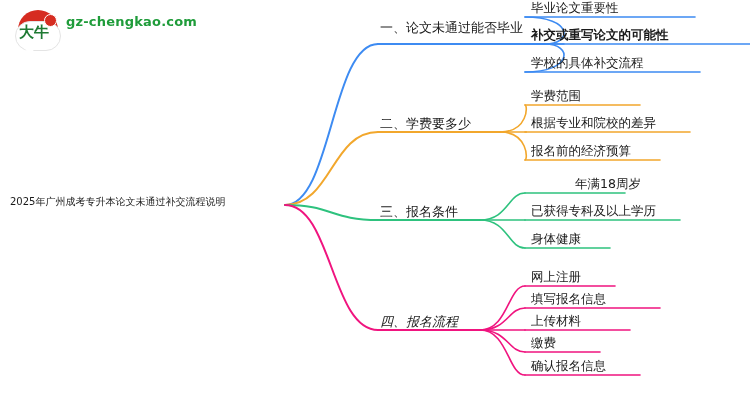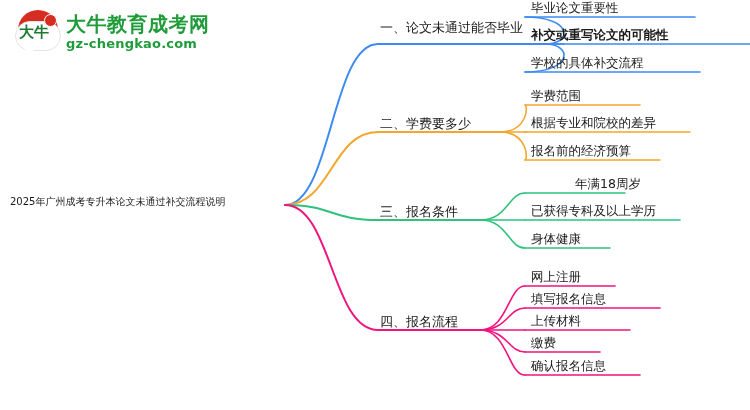--- a/index.html
+++ b/index.html
@@ -140,21 +140,20 @@
 
 <div id="logo">
   <div id="logo-mark">
     <div class="logo-dome"></div>
     <div class="logo-bubble"></div>
     <div class="logo-ch logo-ch-1">大</div>
     <div class="logo-ch logo-ch-2">牛</div>
     <div class="logo-dot"></div>
   </div>
   <div id="logo-text">
-    <div id="logo-title">大牛教育成考网</div>
     <div id="logo-url">gz-chengkao.com</div>
   </div>
 </div>
 
 <svg id="map-svg" viewBox="0 0 750 410" xmlns="http://www.w3.org/2000/svg">
     <path d="M 285 205 C 331.5 205, 331.5 44, 378 44" stroke="#3d8bf2" stroke-width="2" fill="none" stroke-linecap="round"></path>
     <path d="M 378 44 L 545 44" stroke="#3d8bf2" stroke-width="2" fill="none" stroke-linecap="round"></path>
     <path d="M 545 44 C 573 44, 573 17, 525 17" stroke="#3d8bf2" stroke-width="1.6" fill="none" stroke-linecap="round"></path>
     <path d="M 525 17 L 695 17" stroke="#3d8bf2" stroke-width="1.6" fill="none" stroke-linecap="round"></path>
     <path d="M 545 44 C 573 44, 573 44, 525 44" stroke="#3d8bf2" stroke-width="1.6" fill="none" stroke-linecap="round"></path>
@@ -198,19 +197,19 @@
     <div class="node-label l2-label" style="left: 531px; top: 29px; font-weight: bold;">补交或重写论文的可能性</div>
     <div class="node-label l2-label" style="left: 531px; top: 57px;">学校的具体补交流程</div>
     <div class="node-label l1-label" style="left: 380px; top: 117px;">二、学费要多少</div>
     <div class="node-label l2-label" style="left: 531px; top: 90px;">学费范围</div>
     <div class="node-label l2-label" style="left: 531px; top: 117px;">根据专业和院校的差异</div>
     <div class="node-label l2-label" style="left: 531px; top: 145px;">报名前的经济预算</div>
     <div class="node-label l1-label" style="left: 380px; top: 205px; text-align: right;">三、报名条件</div>
     <div class="node-label l2-label" style="left: 531px; top: 178px; margin-left: 44px;">年满18周岁</div>
     <div class="node-label l2-label" style="left: 531px; top: 205px;">已获得专科及以上学历</div>
     <div class="node-label l2-label" style="left: 531px; top: 233px;">身体健康</div>
-    <div class="node-label l1-label" style="left: 380px; top: 315px;">四、报名流程</div>
+    <div class="node-label l1-label" style="left: 380px; top: 315px; font-style: italic;">四、报名流程</div>
     <div class="node-label l2-label" style="left: 531px; top: 271px;">网上注册</div>
     <div class="node-label l2-label" style="left: 531px; top: 293px;">填写报名信息</div>
     <div class="node-label l2-label" style="left: 531px; top: 315px;">上传材料</div>
     <div class="node-label l2-label" style="left: 531px; top: 337px;">缴费</div>
     <div class="node-label l2-label" style="left: 531px; top: 360px;">确认报名信息</div>
   </div>
 
 </body></html>

